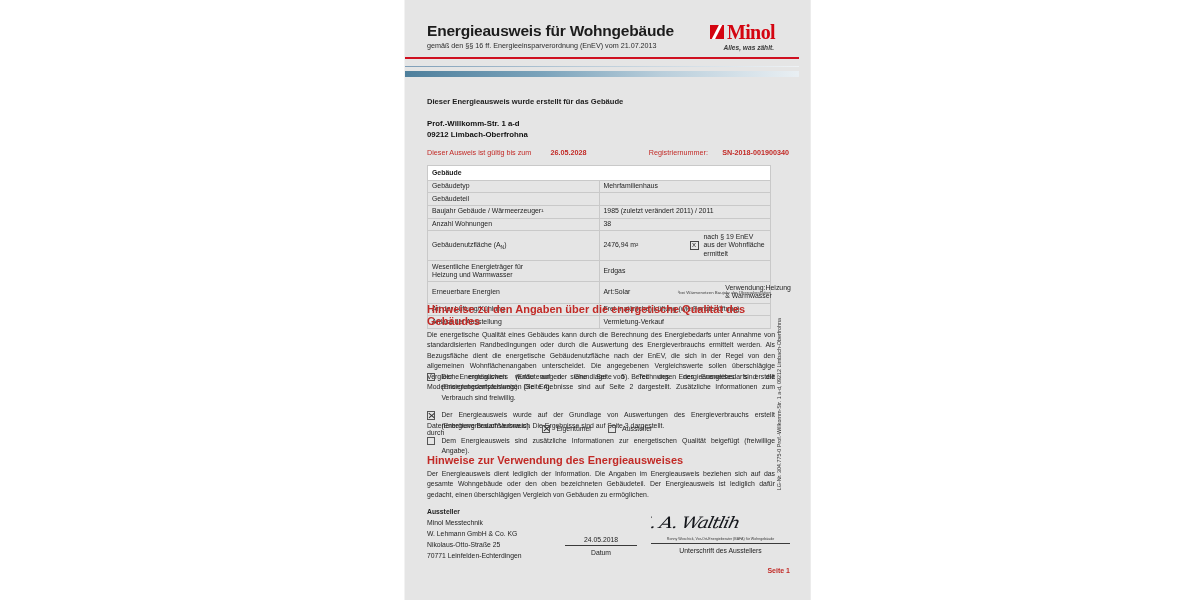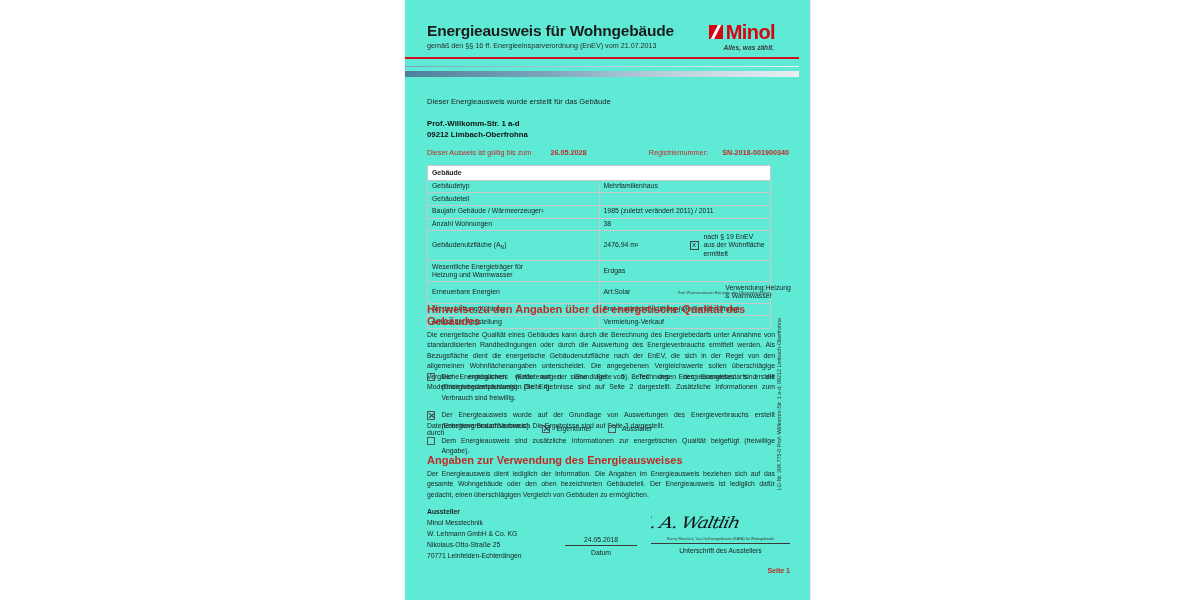--- a/index.html
+++ b/index.html
@@ -21,21 +21,21 @@
     background: #ffffff;
   }
 
   
   #page {
     position: absolute;
     left: 405px;
     top: 0;
     width: 405px;
     height: 600px;
-    background: #5eead4;
+    background: #e5e5e5;
     box-sizing: border-box;
   }
   .page-edge-left {
     position: absolute;
     left: 404px; top: 0;
     width: 1px; height: 600px;
     background: #f2f2f2;
   }
   .page-edge-right {
     position: absolute;
@@ -70,20 +70,21 @@
     right: 14px;
     top: 0px;
     width: 112px;
     text-align: right;
   }
   .logo-row {
     display: flex;
     align-items: center;
     justify-content: flex-end;
     gap: 3px;
+    font-family: Liberation Serif, serif;
   }
   .logo-mark {
     width: 14px; height: 14px;
     background: #d40511;
     position: relative;
     overflow: hidden;
     flex: 0 0 auto;
   }
   .logo-mark:after {
     content: "";
@@ -129,20 +130,21 @@
     width: 394px; height: 6px;
     background: linear-gradient(to right, #4e7f9c 0%, #7ba3bb 35%, #b9cedb 65%, #e9eff3 100%);
   }
 
   
   .lead {
     position: absolute;
     left: 22px; top: 97px;
     font-size: 7.6px;
     color: #1d1d1d;
+    font-weight: bold;
   }
   .addr {
     position: absolute;
     left: 22px; top: 119px;
     font-size: 7.8px;
     font-weight: bold;
     color: #101010;
     line-height: 1.35;
   }
   .valid-row {
@@ -519,21 +521,21 @@
     </div>
 
     <div id="extra-info">
       <div class="chk-item" style="margin-bottom:0">
         <span class="chk"></span>
         <span class="chk-text">Dem Energieausweis sind zusätzliche Informationen zur energetischen Qualität beigefügt (freiwillige Angabe).</span>
       </div>
     </div>
 
     <div id="notice-usage">
-      <div class="sec-head">Angaben zur Verwendung des Energieausweises</div>
+      <div class="sec-head">Hinweise zur Verwendung des Energieausweises</div>
       <div class="para">Der Energieausweis dient lediglich der Information. Die Angaben im Energieausweis beziehen sich auf das gesamte Wohngebäude oder den oben bezeichneten Gebäudeteil. Der Energieausweis ist lediglich dafür gedacht, einen überschlägigen Vergleich von Gebäuden zu ermöglichen.</div>
     </div>
 
     <div id="issuer">
       <div class="iss-title">Aussteller</div>
       <div>Minol Messtechnik</div>
       <div>W. Lehmann GmbH &amp; Co. KG</div>
       <div>Nikolaus-Otto-Straße 25</div>
       <div>70771 Leinfelden-Echterdingen</div>
     </div>

